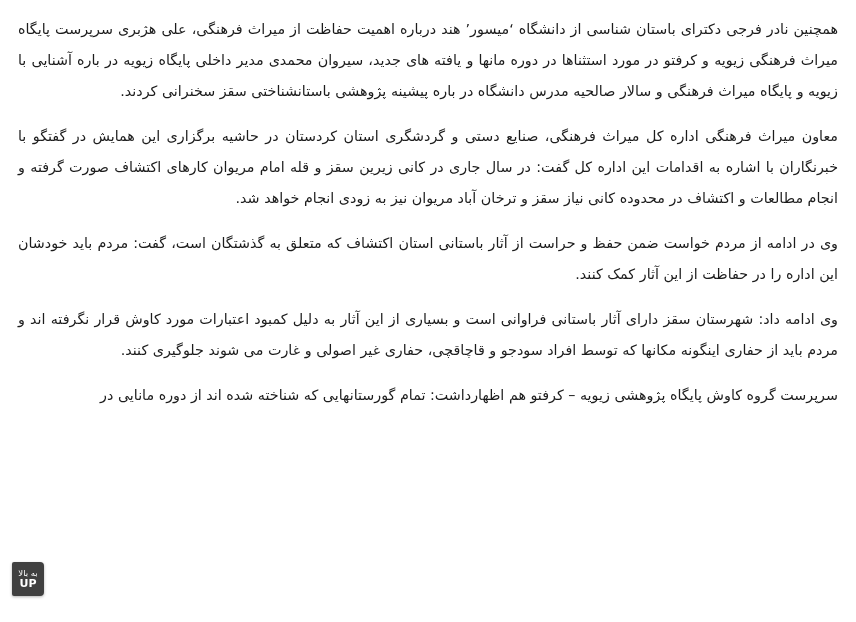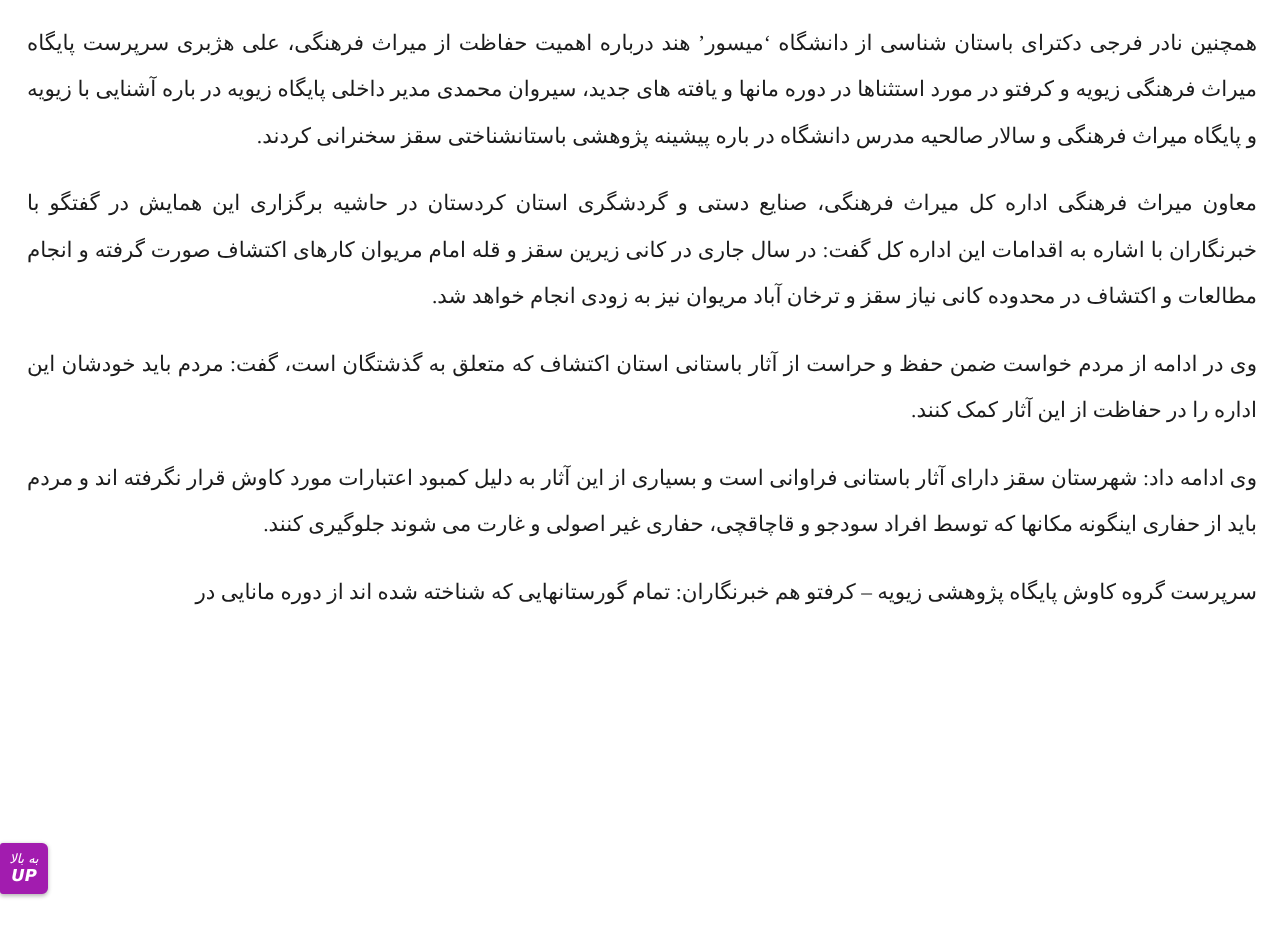--- a/index.html
+++ b/index.html
@@ -14,70 +14,68 @@
     font-family: "DejaVu Sans", "Liberation Sans", sans-serif;
     color: #1a1a1a;
     position: relative;
   }
   #article {
     box-sizing: border-box;
     width: 856px;
     padding: 14px 18px 0 18px;
     direction: rtl;
     text-align: justify;
-    font-family: Liberation Serif, serif;
   }
   .para {
     font-size: 14.3px;
     line-height: 31px;
     margin: 0 0 14px 0;
     color: #1c1c1c;
     text-align: justify;
     text-justify: inter-word;
     letter-spacing: 0;
   }
   .para:last-of-type {
     margin-bottom: 0;
   }
   
   #scroll-badge {
     position: absolute;
-    left: 0;
+    left: 12px;
     bottom: 26px;
     width: 32px;
     height: 34px;
-    background: #a21caf;
+    background: #404040;
     color: #ffffff;
     border-radius: 2px 4px 4px 2px;
     display: flex;
     flex-direction: column;
     align-items: center;
     justify-content: center;
     line-height: 1.05;
     box-shadow: 0 1px 3px rgba(0,0,0,0.30);
     cursor: pointer;
     user-select: none;
-    font-style: italic;
   }
   #scroll-badge .badge-top {
     font-size: 8.5px;
     font-weight: normal;
   }
   #scroll-badge .badge-bottom {
     font-size: 11px;
     font-weight: bold;
   }
 </style>
 </head>
 <body>
 
 <div id="article">
   <p class="para">همچنین نادر فرجی دکترای باستان شناسی از دانشگاه ‘میسور’ هند درباره اهمیت حفاظت از میراث فرهنگی، علی هژبری سرپرست پایگاه میراث فرهنگی زیویه و کرفتو در مورد استثناها در دوره مانها و یافته های جدید، سیروان محمدی مدیر داخلی پایگاه زیویه در باره آشنایی با زیویه و پایگاه میراث فرهنگی و سالار صالحیه مدرس دانشگاه در باره پیشینه پژوهشی باستانشناختی سقز سخنرانی کردند.</p>
   <p class="para">معاون میراث فرهنگی اداره کل میراث فرهنگی، صنایع دستی و گردشگری استان کردستان در حاشیه برگزاری این همایش در گفتگو با خبرنگاران با اشاره به اقدامات این اداره کل گفت: در سال جاری در کانی زیرین سقز و قله امام مریوان کارهای اکتشاف صورت گرفته و انجام مطالعات و اکتشاف در محدوده کانی نیاز سقز و ترخان آباد مریوان نیز به زودی انجام خواهد شد.</p>
   <p class="para">وی در ادامه از مردم خواست ضمن حفظ و حراست از آثار باستانی استان اکتشاف که متعلق به گذشتگان است، گفت: مردم باید خودشان این اداره را در حفاظت از این آثار کمک کنند.</p>
   <p class="para">وی ادامه داد: شهرستان سقز دارای آثار باستانی فراوانی است و بسیاری از این آثار به دلیل کمبود اعتبارات مورد کاوش قرار نگرفته اند و مردم باید از حفاری اینگونه مکانها که توسط افراد سودجو و قاچاقچی، حفاری غیر اصولی و غارت می شوند جلوگیری کنند.</p>
-  <p class="para">سرپرست گروه کاوش پایگاه پژوهشی زیویه – کرفتو هم خبرنگاران: تمام گورستانهایی که شناخته شده اند از دوره مانایی در</p>
+  <p class="para">سرپرست گروه کاوش پایگاه پژوهشی زیویه – کرفتو هم اظهارداشت: تمام گورستانهایی که شناخته شده اند از دوره مانایی در</p>
 </div>
 
 <div id="scroll-badge">
   <span class="badge-top">به بالا</span>
   <span class="badge-bottom">UP</span>
 </div>
 
 </body></html>

